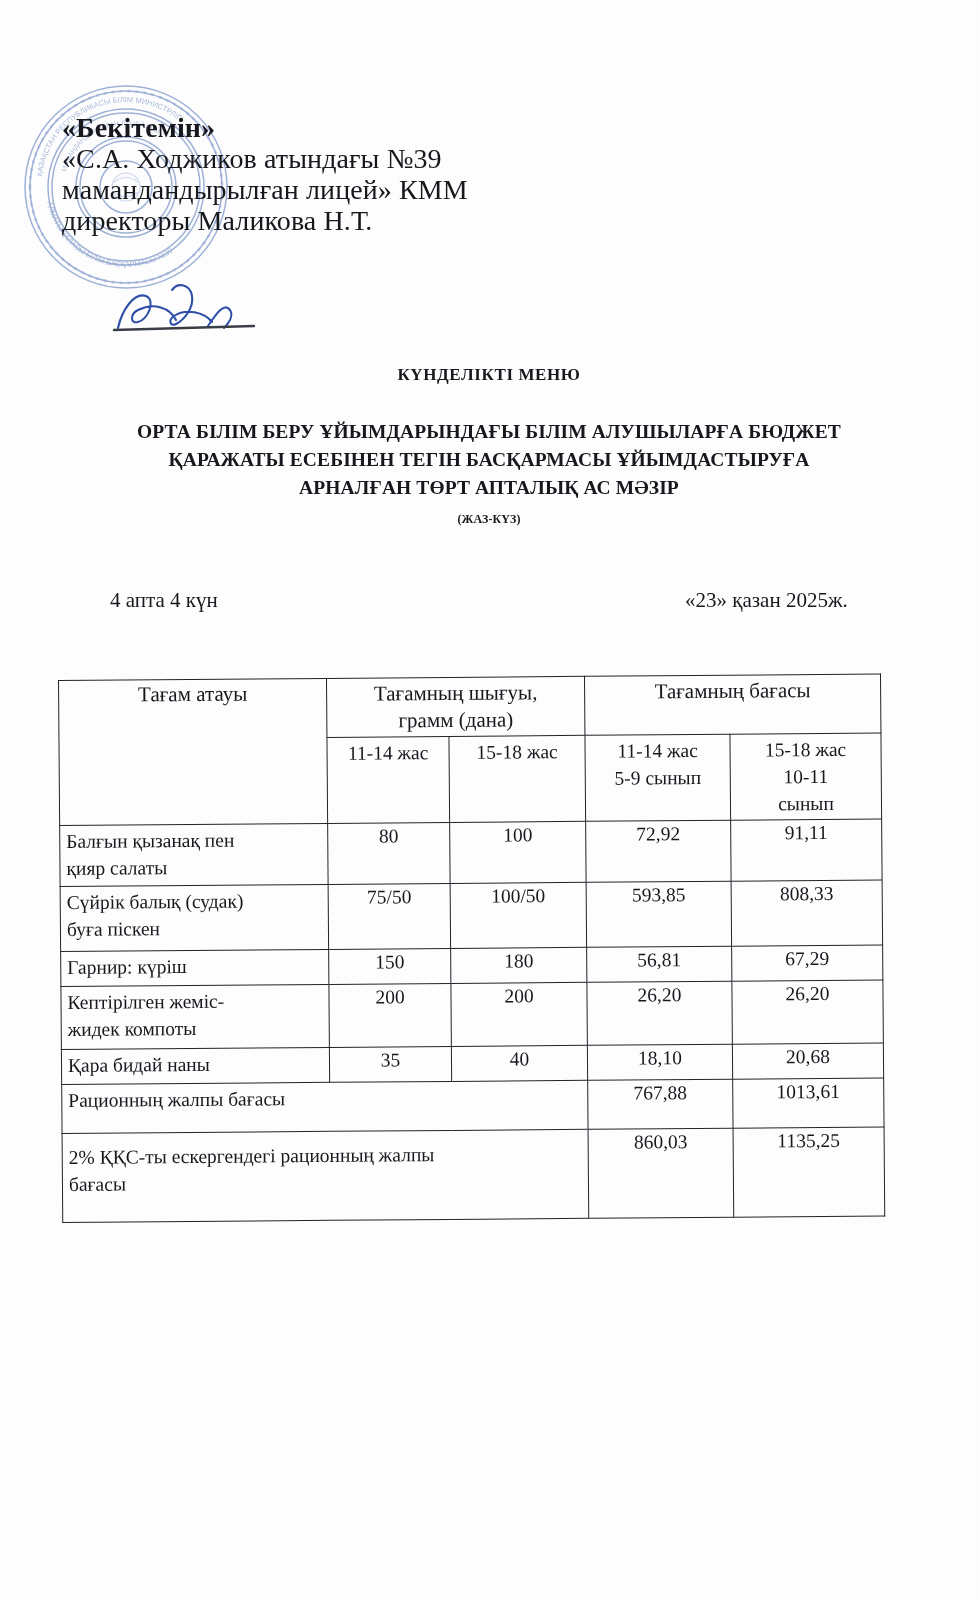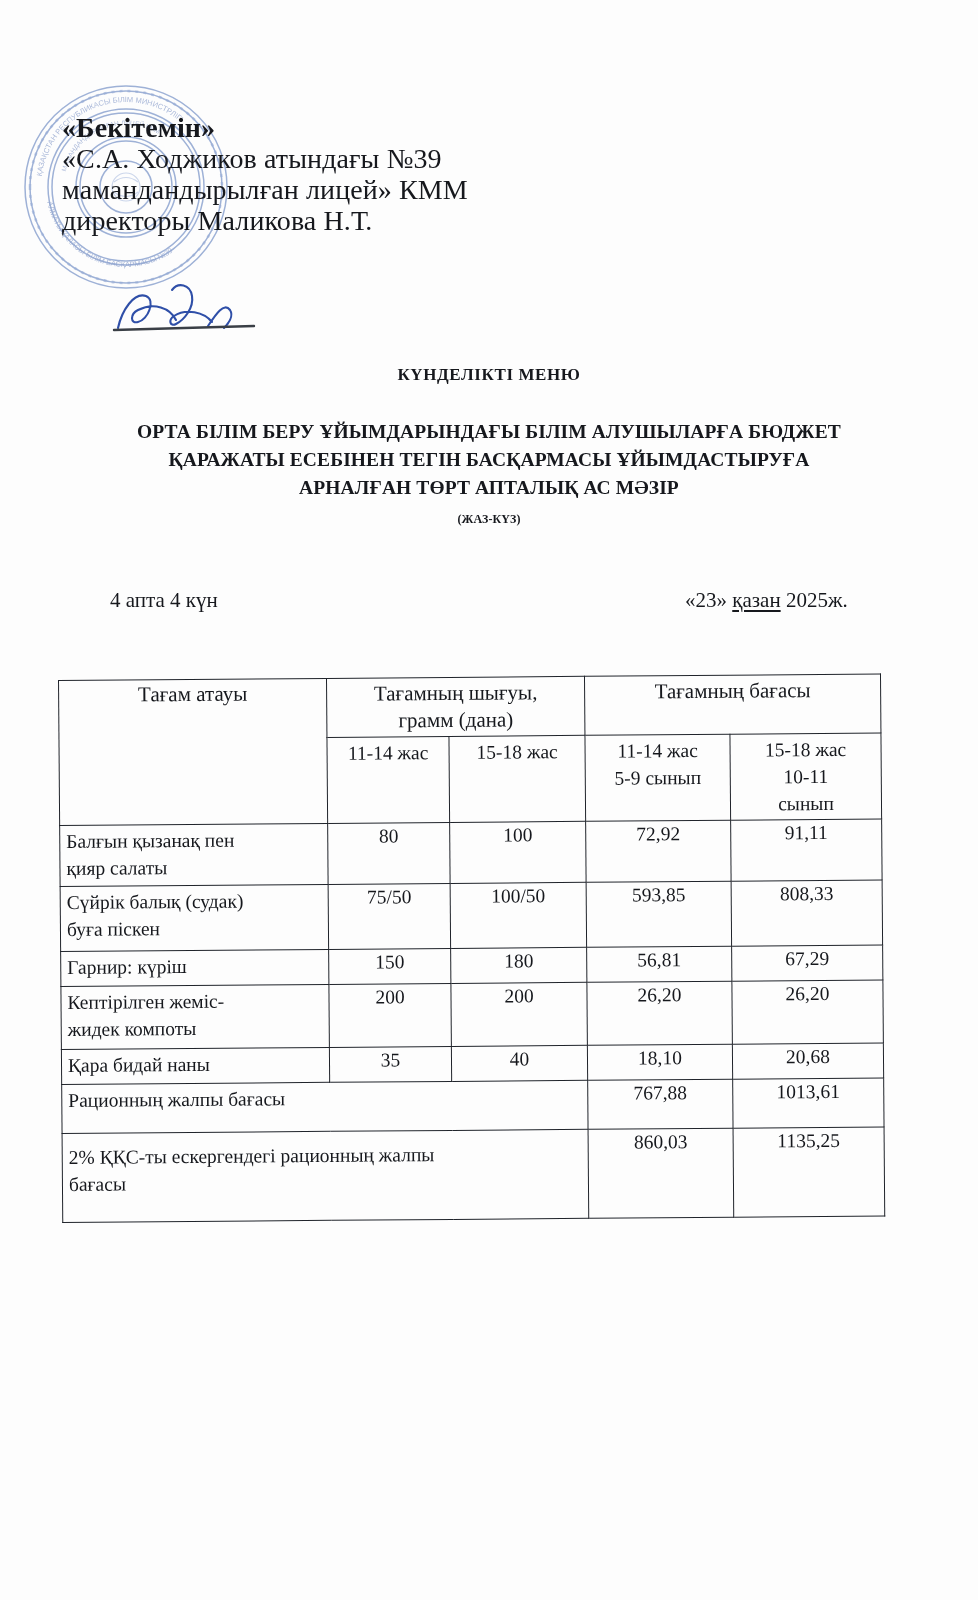--- a/index.html
+++ b/index.html
@@ -111,21 +111,20 @@
     left: 0;
     top: 0;
   }
   .meta-right {
     position: absolute;
     left: 575px;
     top: 0;
     white-space: nowrap;
   }
   .meta-right .u {
-    text-decoration: underline;
     text-underline-offset: 3px;
   }
 
   
   .table-wrap {
     position: absolute;
     left: 58px;
     top: 680px;
     width: 822px;
     transform: rotate(-0.45deg);

